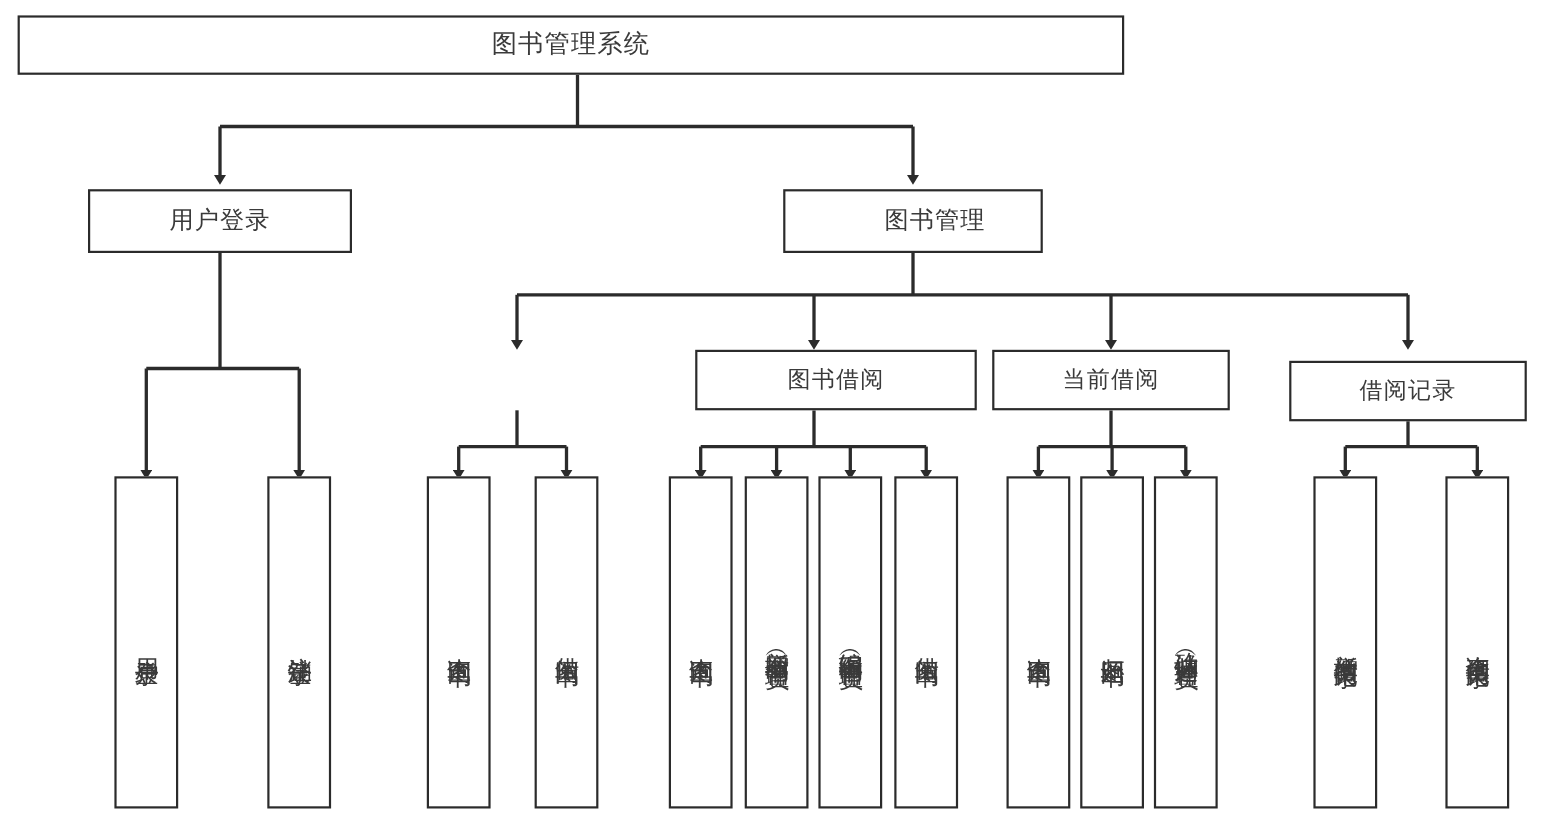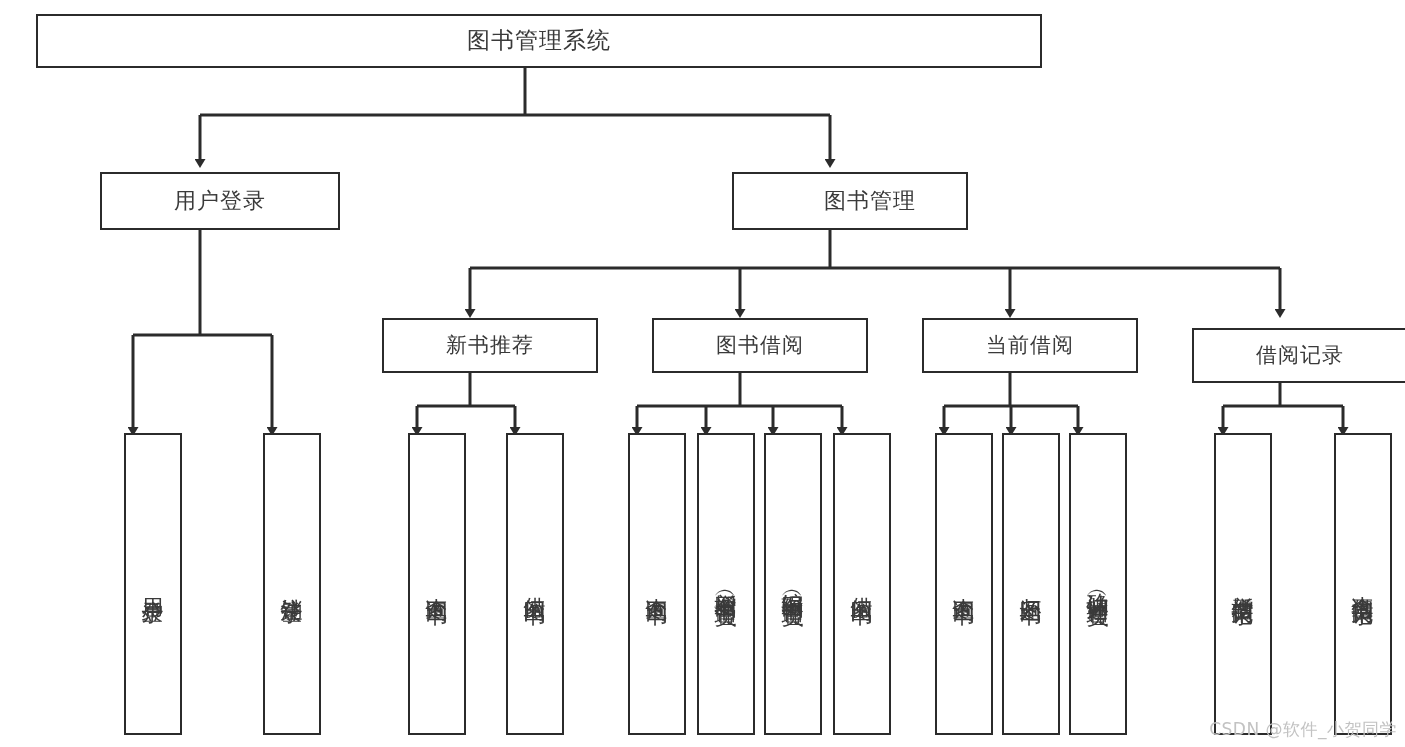--- a/index.html
+++ b/index.html
@@ -33,21 +33,20 @@
     background: #ffffff;
     display: flex;
     align-items: center;
     justify-content: center;
     color: #3a3a3a;
     font-size: 21px;
     line-height: 1.18;
     letter-spacing: 1px;
     text-align: right;
     z-index: 2;
-    margin-left: 20px;
   }
   .node.level-1 { font-size: 23px; }
   .node.level-2 { font-size: 22px; }
   .node.level-3 { font-size: 21px; }
   .node.leaf {
     writing-mode: vertical-rl;
     text-orientation: upright;
     font-size: 22px;
     letter-spacing: 2px;
     padding: 6px 0;
@@ -142,24 +141,21 @@
     <span class="label">图书管理系统</span>
   </div>
 
   <div class="node level-2" style="left:80px; top:172px; width:240px; height:58px;">
     <span class="label">用户登录</span>
   </div>
   <div class="node level-2" style="left:712px; top:172px; width:236px; height:58px;padding-left:40px;">
     <span class="label">图书管理</span>
   </div>
 
-  <div class="node level-3" style="left:362px; top:318px; width:216px; height:55px;">
-    <span class="label">新书推荐</span>
-  </div>
-  <div class="node level-3" style="left:632px; top:318px; width:216px; height:55px;">
+  <div class="node level-3" style="left:632px; top:318px; width:256px; height:55px;">
     <span class="label">图书借阅</span>
   </div>
   <div class="node level-3" style="left:902px; top:318px; width:216px; height:55px;">
     <span class="label">当前借阅</span>
   </div>
   <div class="node level-3" style="left:1172px; top:328px; width:216px; height:55px;">
     <span class="label">借阅记录</span>
   </div>
 
   <div class="node leaf" style="left:104px; top:433px; width:58px; height:302px;">
@@ -199,14 +195,13 @@
     <span class="label">确认归还（管理员）</span>
   </div>
 
   <div class="node leaf" style="left:1194px; top:433px; width:58px; height:302px;">
     <span class="label">新增借阅记录</span>
   </div>
   <div class="node leaf" style="left:1314px; top:433px; width:58px; height:302px;">
     <span class="label">查询借阅记录</span>
   </div>
 
-  <div class="watermark">CSDN @软件_小贺同学</div>
 </div>
 
 </body></html>

